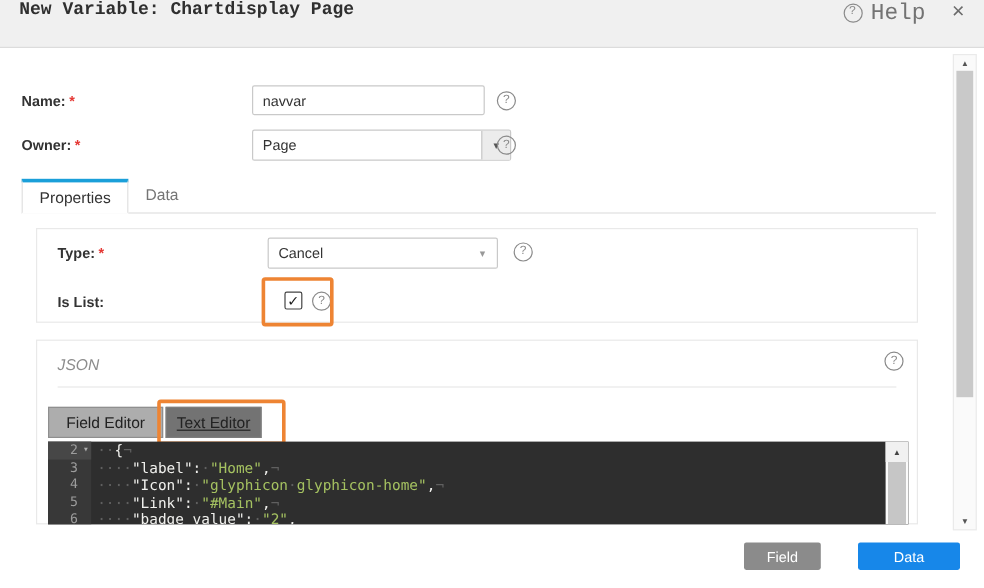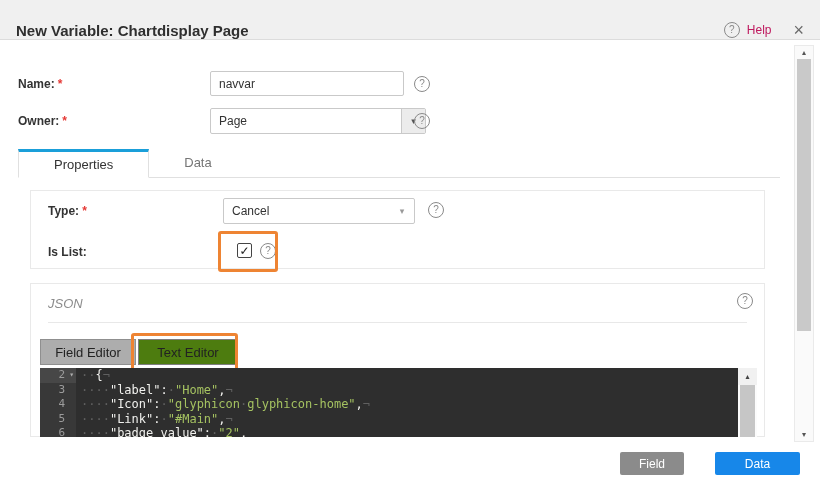--- a/index.html
+++ b/index.html
@@ -8,57 +8,57 @@
     --done_blue:#1787e9;
     --string_green:#a5c261;
     --editor_bg:#2e2e2e;
   }
   *{box-sizing:border-box;margin:0;padding:0;}
   html,body{width:820px;height:490px;}
   body{font-family:"Liberation Sans",sans-serif;background:#fff;color:#333;overflow:hidden;}
   .page{position:relative;width:820px;height:490px;background:#fff;overflow:hidden;}
 
   
-  .hdr{position:absolute;left:0;top:0;width:820px;height:40px;background:#f0f0f0;border-bottom:1px solid #dcdcdc;display:flex;align-items:flex-end;padding:0 16px;}
+  .hdr{position:absolute;left:0;top:0;width:820px;height:40px;background:#f0f0f0;border-bottom:1px solid #dcdcdc;display:flex;align-items:flex-start;padding:0 16px;font-family:Liberation Mono, monospace;}
   .hdr-title{font-size:15px;font-weight:bold;color:#2f2f2f;}
   .hdr-right{margin-left:auto;display:flex;align-items:center;}
   .q-icon{display:inline-flex;align-items:center;justify-content:center;width:16px;height:16px;border:1px solid #8a8a8a;border-radius:50%;color:#8a8a8a;font-size:10px;line-height:1;cursor:pointer;background:transparent;flex:0 0 auto;}
-  .hdr-help-label{font-size:12px;color:#be185d;margin-left:7px;cursor:pointer;}
+  .hdr-help-label{font-size:19px;color:#737373;margin-left:7px;cursor:pointer;}
   .hdr-close{font-size:18px;color:#6b6b6b;margin-left:22px;cursor:pointer;line-height:1;}
 
   
   .lbl{position:absolute;font-size:12px;font-weight:bold;color:#333;}
   .req{color:#e53935;margin-left:3px;}
 
   .txt-input{position:absolute;left:210px;top:71px;width:194px;height:25px;border:1px solid #c9c9c9;border-radius:2px;padding:0 8px;font-size:12px;color:#333;font-family:"Liberation Sans",sans-serif;background:#fff;}
 
   .fake-select{position:absolute;background:#fff;border:1px solid #c9c9c9;border-radius:2px;font-size:12px;color:#333;display:flex;align-items:center;cursor:pointer;}
   .fake-select .sel-text{padding-left:8px;flex:1;}
   .sel-btn{width:24px;height:100%;background:#ececec;border-left:1px solid #c9c9c9;display:flex;align-items:center;justify-content:center;color:#555;font-size:9px;}
   .sel-caret-plain{width:24px;height:100%;display:flex;align-items:center;justify-content:center;color:#999;font-size:9px;}
 
   
   .tabbar{position:absolute;left:18px;top:149px;width:762px;height:29px;border-bottom:1px solid #e0e0e0;display:flex;align-items:flex-end;}
-  .tab{height:29px;padding:0 35px;display:flex;align-items:center;font-size:13px;color:#757575;cursor:pointer;background:transparent;}
+  .tab{height:29px;padding:0 14px;display:flex;align-items:center;font-size:13px;color:#757575;cursor:pointer;background:transparent;}
   .tab.active{background:#fff;border:1px solid #e0e0e0;border-top:3px solid var(--tab_blue);border-bottom:1px solid #fff;margin-bottom:-1px;color:#333;}
 
   .panel{position:absolute;left:30px;background:#fff;border:1px solid #e9e9e9;}
   .panel1{top:190px;width:735px;height:79px;}
   .panel2{top:283px;width:735px;height:154px;}
 
   
   .checkbox{position:absolute;width:15px;height:15px;border:1.5px solid #444;border-radius:2px;background:#fff;display:flex;align-items:center;justify-content:center;font-size:12px;color:#1c1c1c;cursor:pointer;line-height:1;}
   .hl-box{position:absolute;border:3px solid var(--accent_orange);border-radius:3px;background:transparent;pointer-events:none;}
 
   
   .json-title{position:absolute;left:48px;top:296px;font-size:13px;color:#8c8c8c;font-style:italic;}
   .json-divider{position:absolute;left:48px;top:322px;width:699px;height:1px;background:#e8e8e8;}
   .ed-btn{position:absolute;top:339px;height:26px;font-size:13px;color:#222;display:flex;align-items:center;justify-content:center;cursor:pointer;font-family:"Liberation Sans",sans-serif;}
   .ed-btn.field{left:40px;width:96px;background:#adadad;border:1px solid #8f8f8f;}
-  .ed-btn.text{left:138px;width:100px;background:#4d7c0f;border:1px solid #7d7d7d;}
+  .ed-btn.text{left:138px;width:80px;background:#737373;border:1px solid #7d7d7d;text-decoration:underline;}
 
   
   .editor{position:absolute;left:40px;top:368px;width:717px;height:69px;background:var(--editor_bg);overflow:hidden;cursor:text;}
   .gutter{position:absolute;left:0;top:0;bottom:0;width:36px;background:#383838;}
   .gutter-cell{height:14.5px;font-family:"DejaVu Sans Mono",monospace;font-size:11px;color:#9c9c9c;text-align:right;padding-right:11px;line-height:14.5px;position:relative;}
   .gutter-cell.active{background:#474747;}
   .gutter-cell .fold{position:absolute;right:2px;top:0;font-size:8px;color:#aeaeae;}
   .code{position:absolute;left:36px;top:0;right:19px;bottom:0;overflow:hidden;}
   .code-row{height:14.5px;line-height:14.5px;white-space:pre;font-family:"DejaVu Sans Mono",monospace;font-size:12px;padding-left:5px;}
   .code-row .key,.code-row .plain{color:#f1f1ee;}

